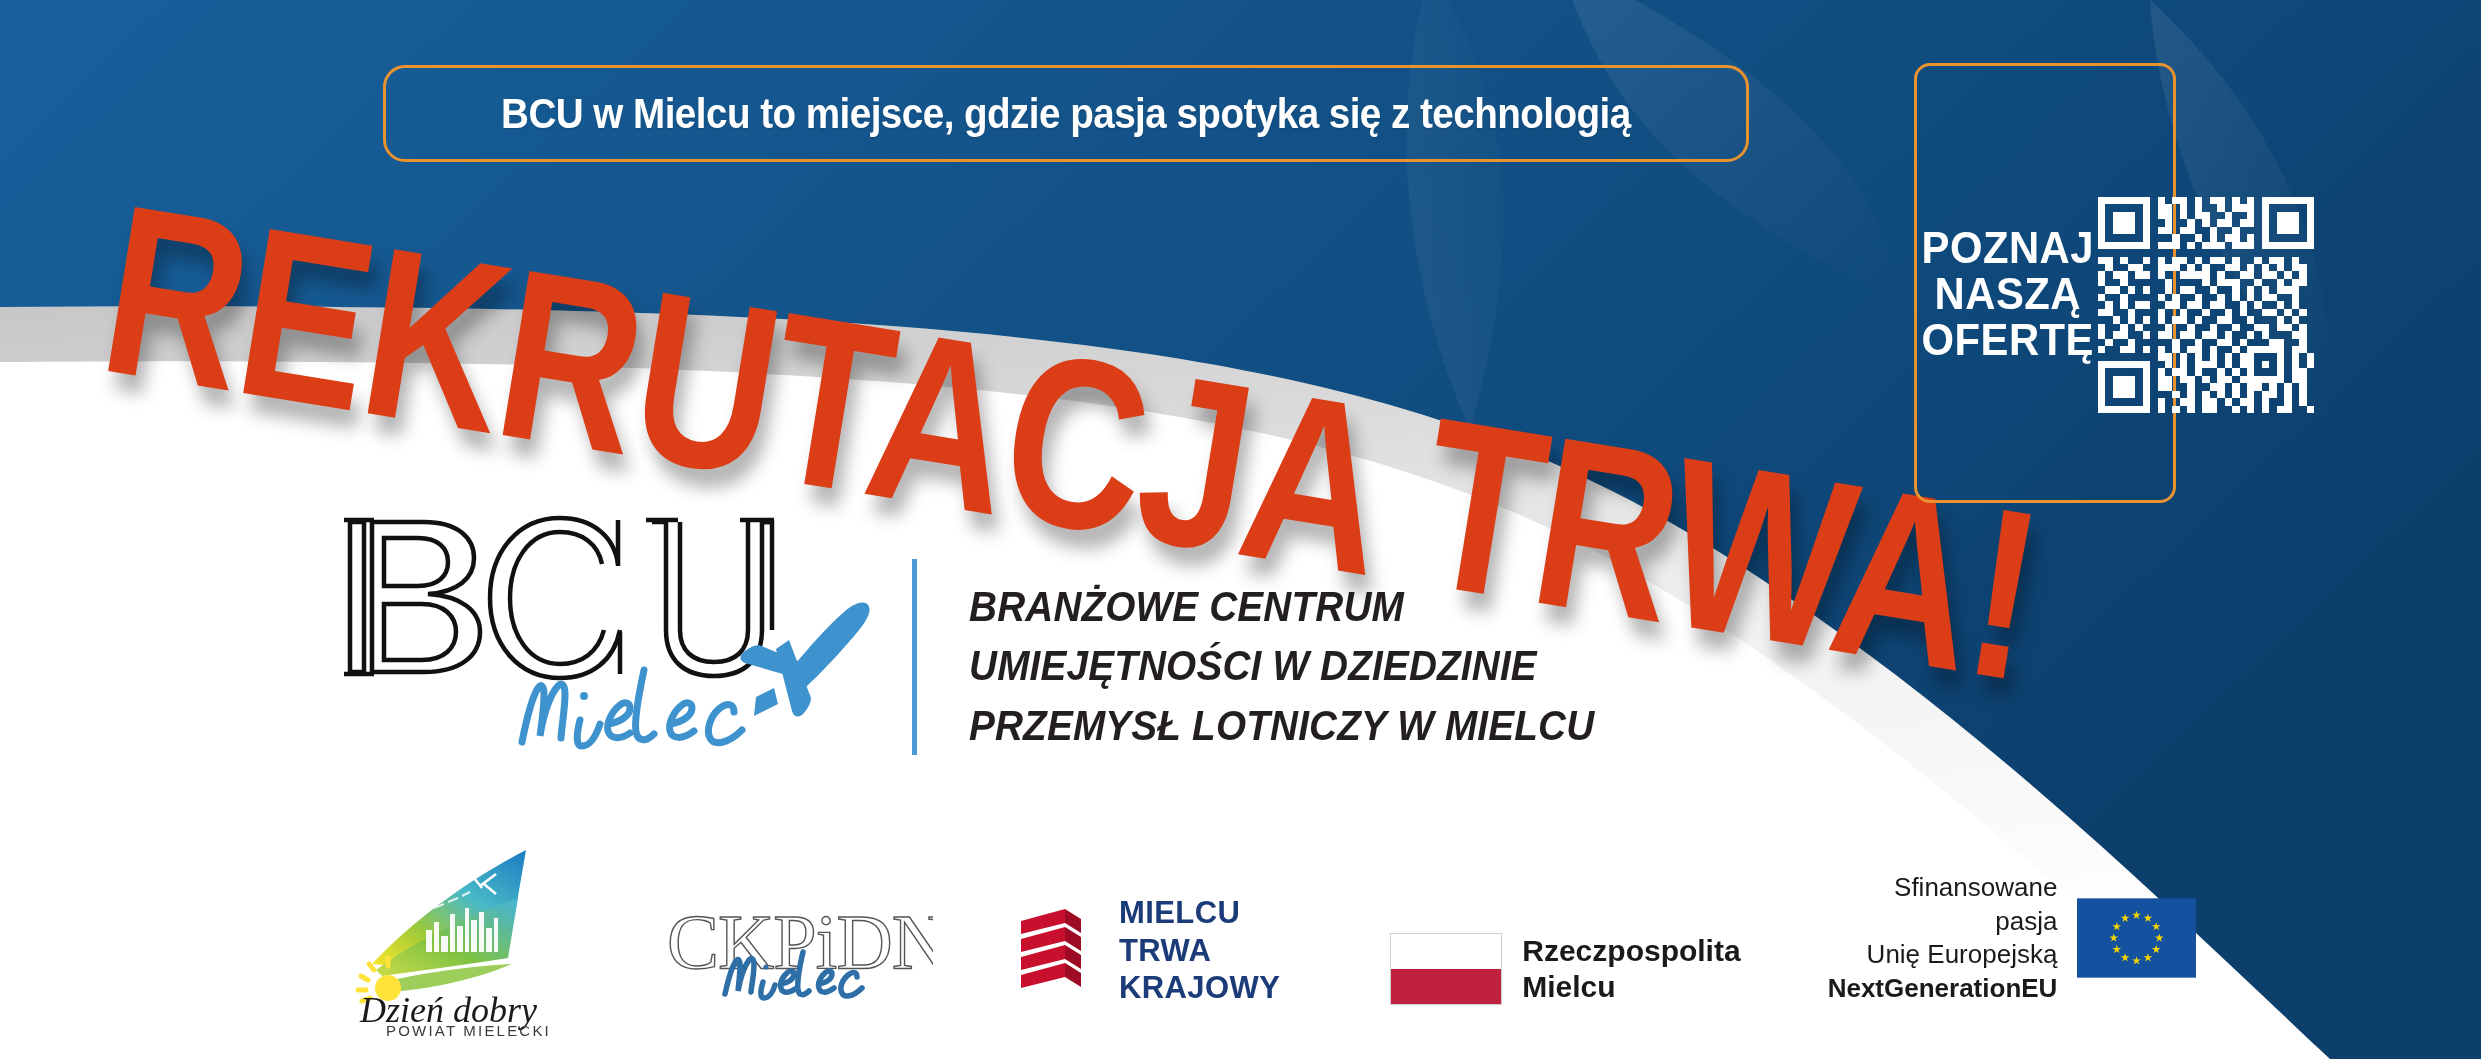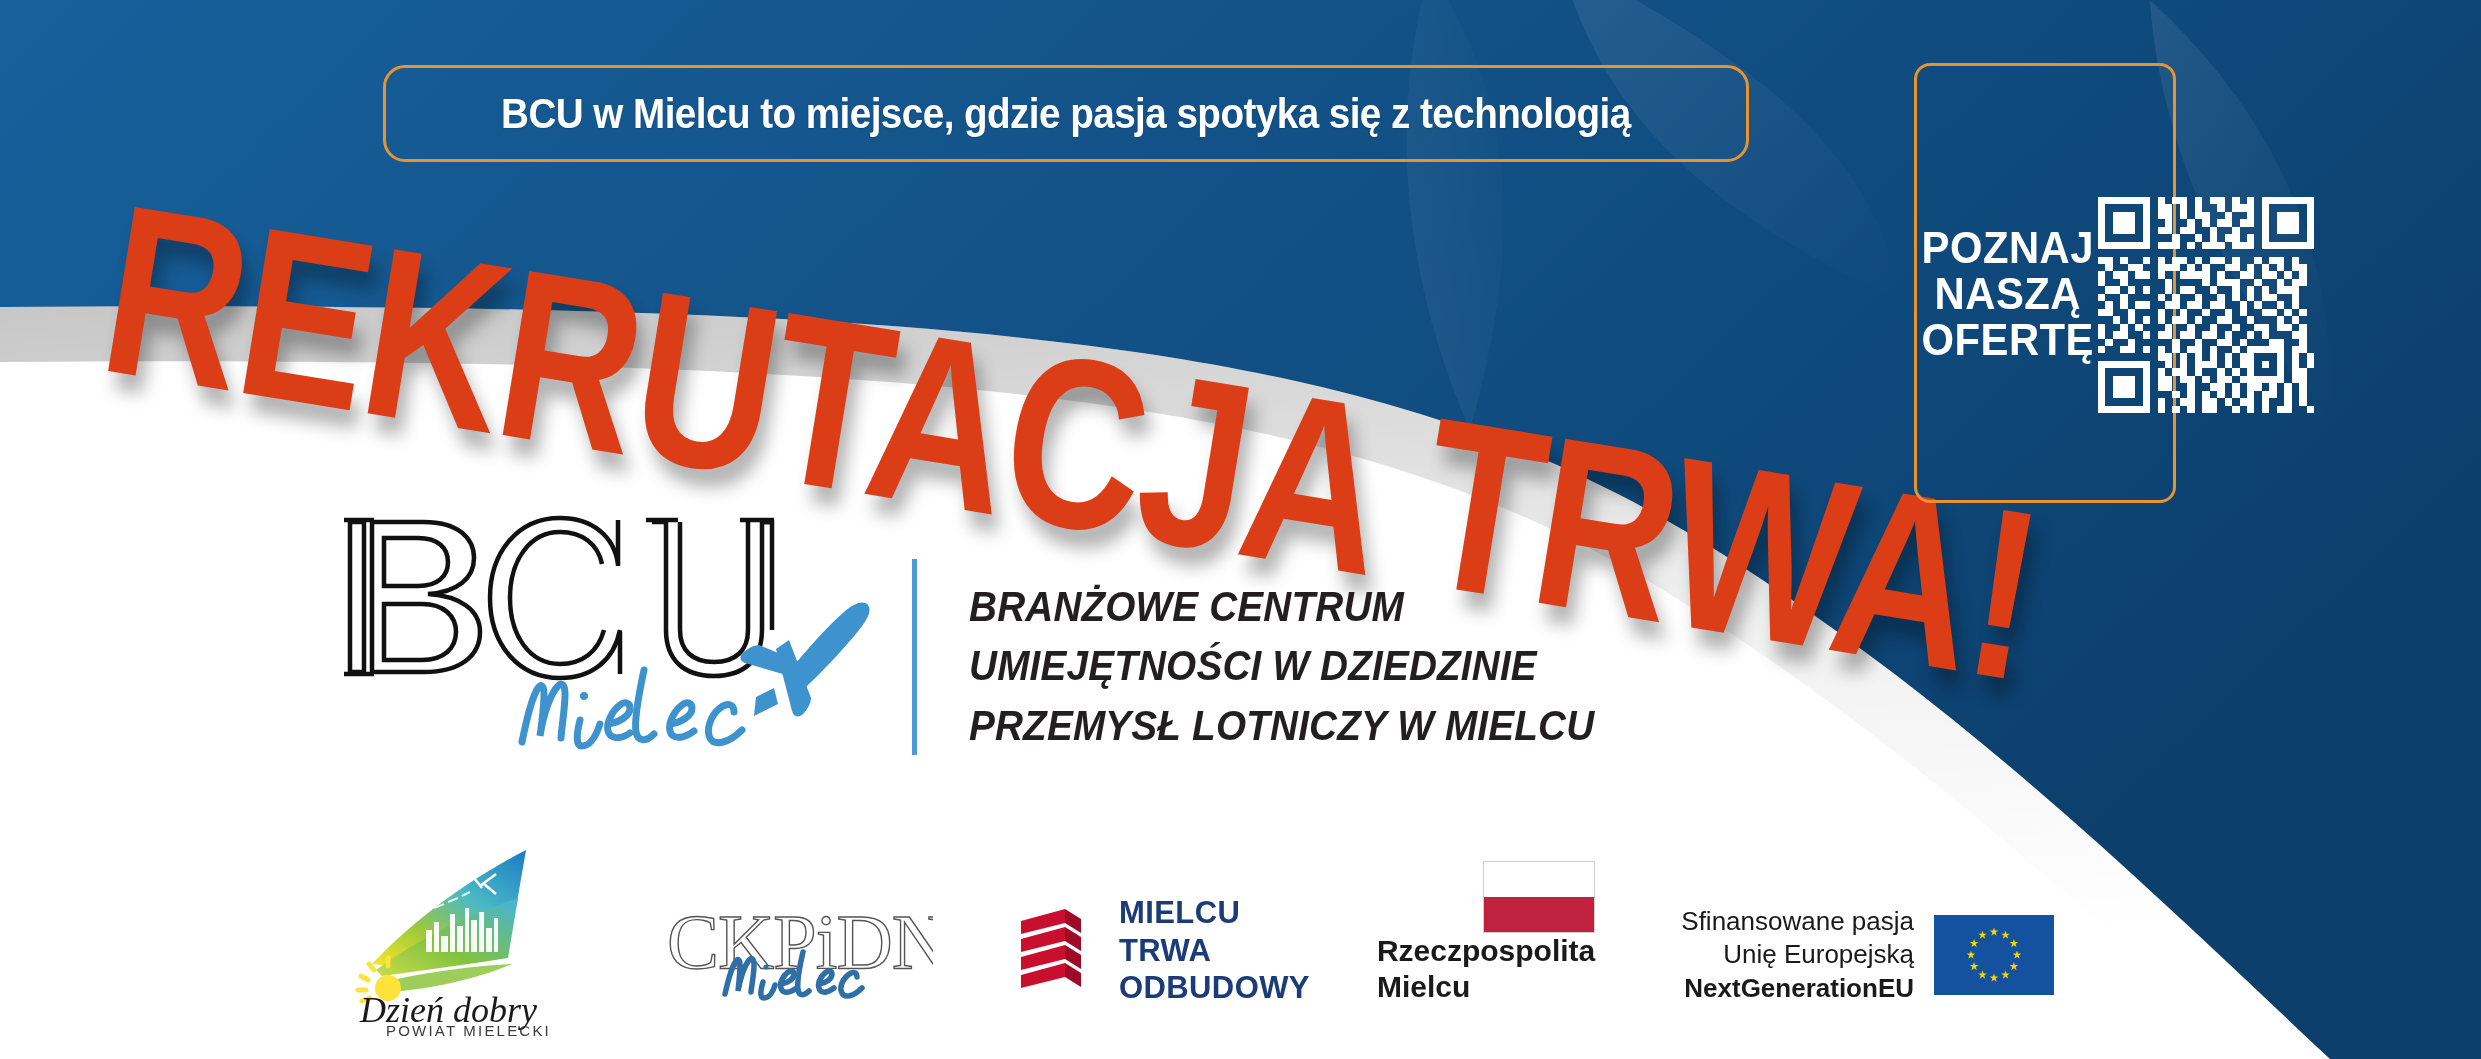--- a/index.html
+++ b/index.html
@@ -131,21 +131,21 @@
   #kpo-text{
     margin-left:20px;
     color:#1B3C78;
     font-size:31px;
     font-weight:bold;
     line-height:1.20;
     letter-spacing:.4px;
   }
 
   
-  #rp-logo{margin-left:47px;margin-bottom:34px;display:flex;align-items:flex-end;flex-direction:column;}
+  #rp-logo{margin-left:110px;margin-bottom:34px;display:flex;align-items:center;}
   #rp-flag{width:112px;height:72px;border:1px solid #cfcfcf;box-sizing:border-box;display:block;}
   #rp-flag .white{height:50%;background:#fff;}
   #rp-flag .red{height:50%;background:#C0213E;}
   #rp-text{
     margin-left:20px;
     color:#1A1A1A;
     font-size:30px;
     font-weight:bold;
     line-height:1.22;
   }
@@ -608,21 +608,21 @@
         <g fill="#9E0B24">
           <path d="M46,2 L62,12 L62,26 L46,16 Z"></path>
           <path d="M46,20 L62,30 L62,44 L46,34 Z"></path>
           <path d="M46,38 L62,48 L62,62 L46,52 Z"></path>
           <path d="M46,56 L62,66 L62,80 L46,70 Z"></path>
         </g>
       </svg>
       <div id="kpo-text">
         <div>MIELCU</div>
         <div>TRWA</div>
-        <div>ODBUDOWY</div>
+        <div>KRAJOWY</div>
       </div>
     </div>
 
     <div class="logo-slot" id="rp-logo">
       <div id="rp-flag">
         <div class="white"></div>
         <div class="red"></div>
       </div>
       <div id="rp-text">
         <div>Rzeczpospolita</div>

